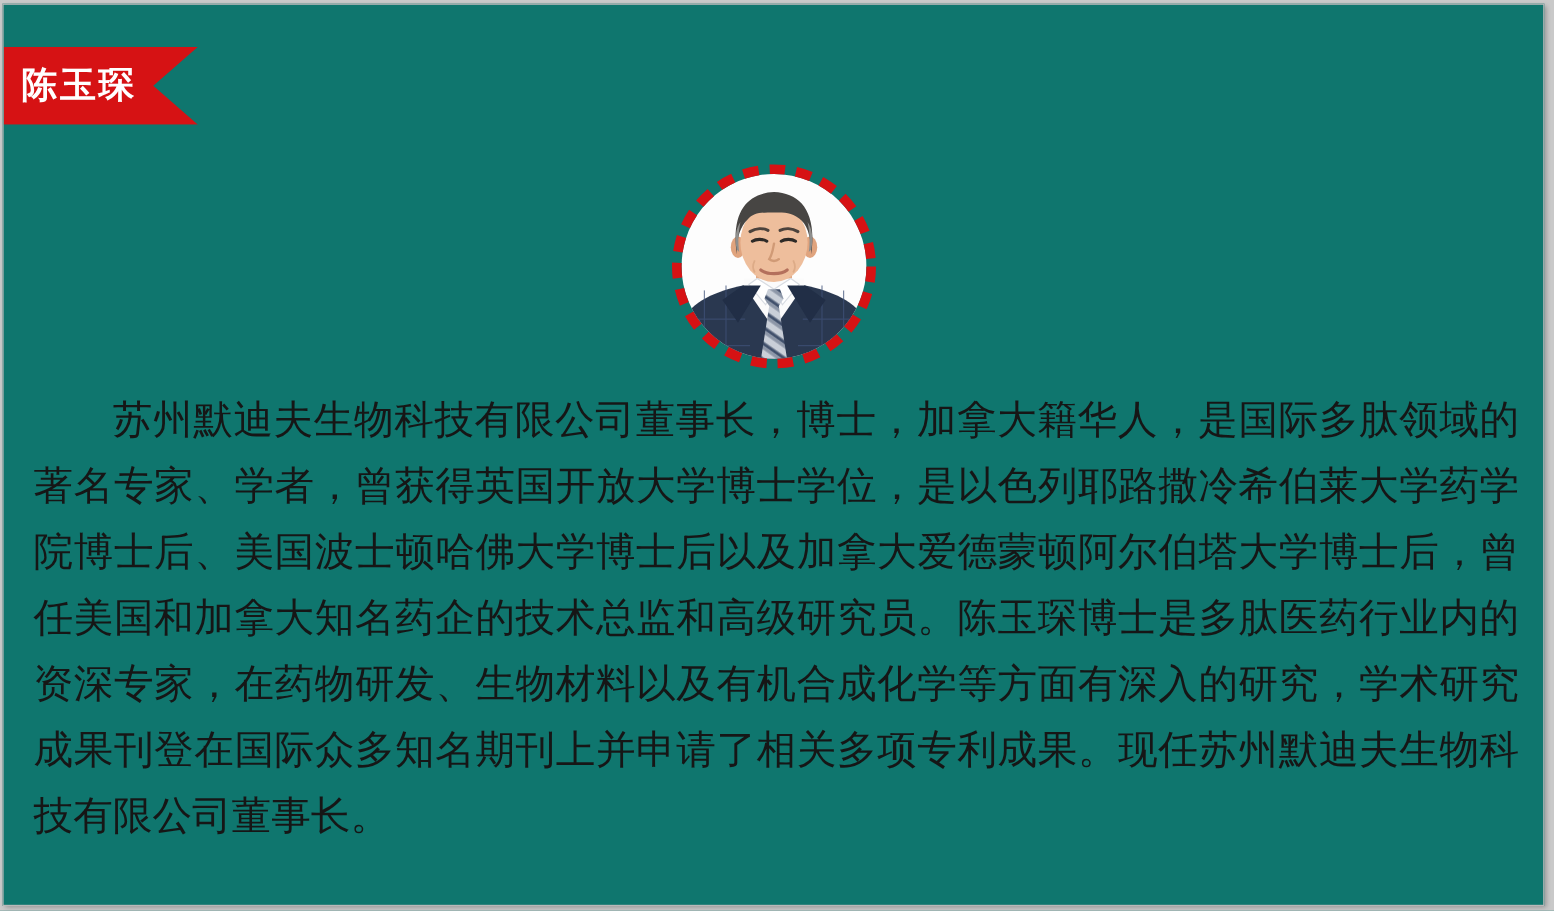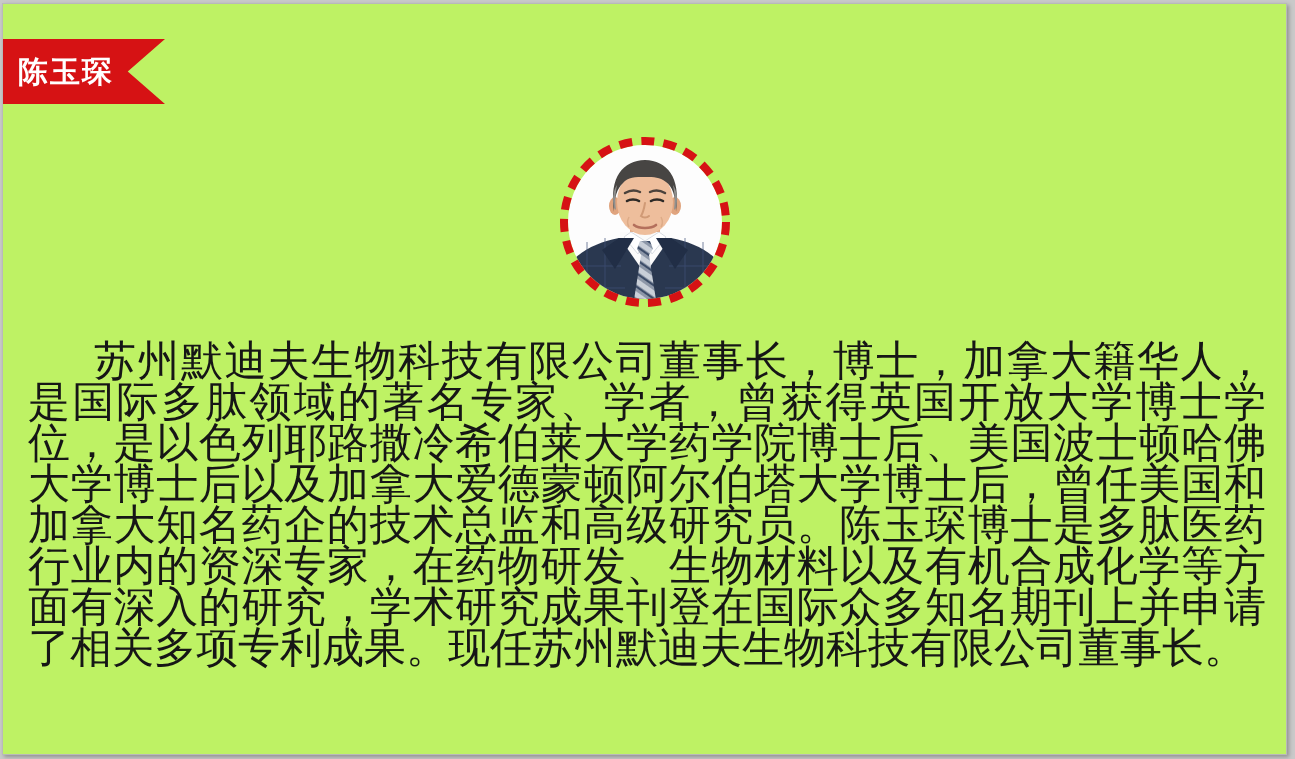--- a/index.html
+++ b/index.html
@@ -6,21 +6,21 @@
   html,body { width:1295px; height:759px; overflow:hidden; }
   body {
     position:relative;
     background:#c9c9c9;
     font-family:"Liberation Sans","DejaVu Sans",sans-serif;
   }
   .page {
     position:absolute;
     left:2px; top:3px;
     width:1285px; height:752px;
-    background:#bef264;
+    background:#0f766e;
     border:1px solid #b9b9b9;
     box-shadow:2px 2px 4px rgba(0,0,0,0.28);
   }
   .ribbon {
     position:absolute;
     left:0; top:35px;
     width:162px; height:65px;
     background:#d61214;
     clip-path:polygon(0 0, 100% 0, 77% 50%, 100% 100%, 0 100%);
     display:flex;
@@ -35,24 +35,24 @@
     line-height:1;
   }
   .portrait {
     position:absolute;
     left:556px; top:132px;
     width:172px; height:172px;
   }
   .portrait svg { display:block; }
   .bio {
     position:absolute;
-    left:25px; top:336px;
+    left:25px; top:318px;
     width:1238px;
-    font-size:42px;
-    line-height:41px;
+    font-size:33px;
+    line-height:55px;
     color:#161616;
     text-align:justify;
     text-indent:66px;
     word-break:break-all;
     font-weight:400;
   }
 </style>
 </head>
 <body>
 

